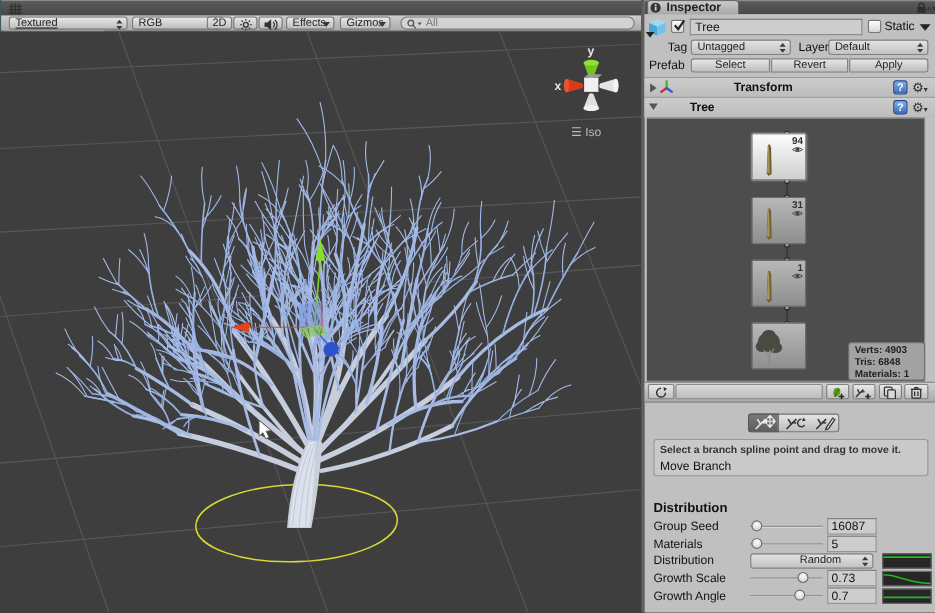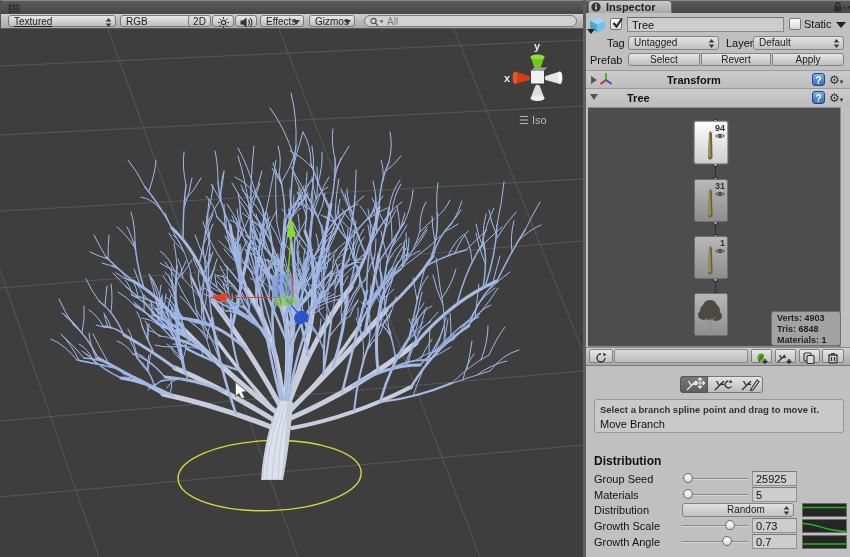--- a/index.html
+++ b/index.html
@@ -19,21 +19,21 @@
 #inspector{left:586px;top:0;width:264px;height:557px;background:#c0c0c0;}
 #itabbar{left:0;top:0;width:264px;height:13px;background:linear-gradient(#5a5a5a,#484848);border-top:1px solid #8a8a8a;}
 #itab{left:2px;top:0;width:84px;height:13px;background:linear-gradient(#cacaca,#a8a8a8);border-radius:4px 4px 0 0;border:1px solid #6a6a6a;border-bottom:none;color:#222;font-size:11px;font-weight:bold;line-height:12px;padding-left:17px;}
 .ilbl{font-size:11px;color:#111;}
 .dropdown{position:absolute;height:14px;background:linear-gradient(#e2e2e2,#c2c2c2);border:1px solid #828282;border-radius:3px;font-size:10px;color:#222;line-height:12px;padding-left:5px;}
 .btn{position:absolute;height:13px;background:linear-gradient(#e6e6e6,#bebebe);border:1px solid #828282;font-size:10px;color:#222;text-align:center;line-height:12px;}
 .row-sep{position:absolute;left:0;width:264px;height:1px;background:#9a9a9a;}
 #graph{left:2px;top:107px;width:253px;height:240px;background:#4d4d4d;border:1px solid #8a8a8a;border-left:none;}
 #gbar{left:0px;top:347px;width:264px;height:19px;background:linear-gradient(#cfcfcf,#a9a9a9);border-top:1px solid #888;border-bottom:1px solid #777;}
 .gbtn{position:absolute;top:349px;height:14px;background:linear-gradient(#e8e8e8,#c0c0c0);border:1px solid #808080;border-radius:2px;}
-.node{position:absolute;left:108px;width:34px;height:43px;border-radius:2px;border:1px solid #6f6f6f;background:linear-gradient(#b8b8b8,#8e8e8e);}
+.node{position:absolute;left:97px;width:50px;height:43px;border-radius:2px;border:1px solid #6f6f6f;background:linear-gradient(#b8b8b8,#8e8e8e);}
 .node.sel{background:linear-gradient(#fdfdfd,#cfcfcf);border-color:#9a9a9a;box-shadow:0 0 2px rgba(255,255,255,.35);}
 .nodenum{position:absolute;right:2px;top:1px;font-size:9px;font-weight:bold;color:#333;}
 .slider-track{position:absolute;height:2px;background:#8a8a8a;border-bottom:1px solid #d8d8d8;}
 .knob{position:absolute;width:10px;height:10px;border-radius:50%;background:radial-gradient(circle at 50% 35%,#fdfdfd,#c9c9c9);border:1px solid #6f6f6f;}
 .vfield{position:absolute;width:45px;height:15px;background:#cdcdcd;border:1px solid #919191;border-top-color:#7a7a7a;font-size:11px;color:#111;line-height:14px;padding-left:3px;}
 .curve{position:absolute;left:216px;width:45px;height:14px;background:#262626;border:1px solid #6a6a6a;}
 </style></head>
 <body>
 <div id="root">
 
@@ -274,21 +274,21 @@
         <path d="M13 12 L19 3 L21 4.5 L15 13 L12.5 13.6 Z" fill="none" stroke="#333" stroke-width="1.1"></path>
       </svg>
 <div class="abs" style="left:8px;top:399px;width:250px;height:34px;background:#c9c9c9;border:1px solid #979797;border-radius:3px;">
 <div style="font-size:9.5px;font-weight:bold;color:#333;padding:4px 0 0 5px;">Select a branch spline point and drag to move it.</div>
 <div style="font-size:11px;color:#111;padding:3px 0 0 5px;">Move Branch</div>
       </div>
 <div class="abs" style="left:8px;top:454px;font-size:12px;font-weight:bold;color:#111;">Distribution</div>
 <div class="ilbl abs" style="left:8px;top:473px;">Group Seed</div>
       <div class="slider-track" style="left:96px;top:478px;width:66px;"></div>
       <div class="knob" style="left:97px;top:473px;"></div>
-      <div class="vfield" style="left:166px;top:471px;">25925</div>
+      <div class="vfield" style="left:166px;top:471px;">16087</div>
 <div class="ilbl abs" style="left:8px;top:488.5px;">Materials</div>
       <div class="slider-track" style="left:96px;top:493.5px;width:66px;"></div>
       <div class="knob" style="left:97px;top:488.5px;"></div>
       <div class="vfield" style="left:166px;top:486.5px;">5</div>
 <div class="ilbl abs" style="left:8px;top:504px;">Distribution</div>
       <div class="dropdown" style="left:96px;top:503px;width:112px;padding-left:44px;">Random<svg class="arrows" width="7" height="9" viewBox="0 0 7 9">
           <path d="M3.5 0L6.3 3.4H0.7Z M3.5 9L0.7 5.6H6.3Z" fill="#3a3a3a"></path>
         </svg></div>
       <div class="curve" style="top:503px;"><svg width="43" height="12" viewBox="0 0 43 12">
           <line x1="0" y1="1.5" x2="43" y2="1.5" stroke="#1fba1f" stroke-width="1.6"></line>

